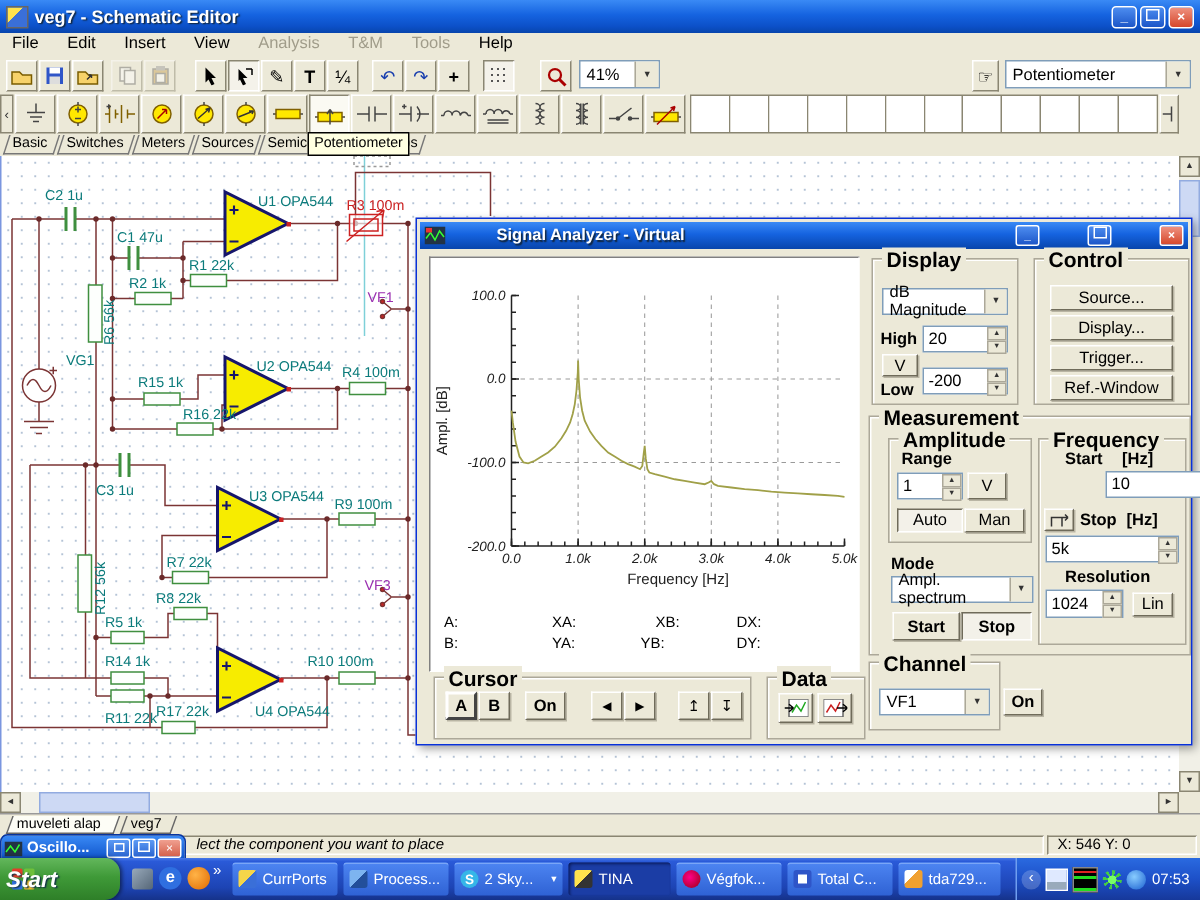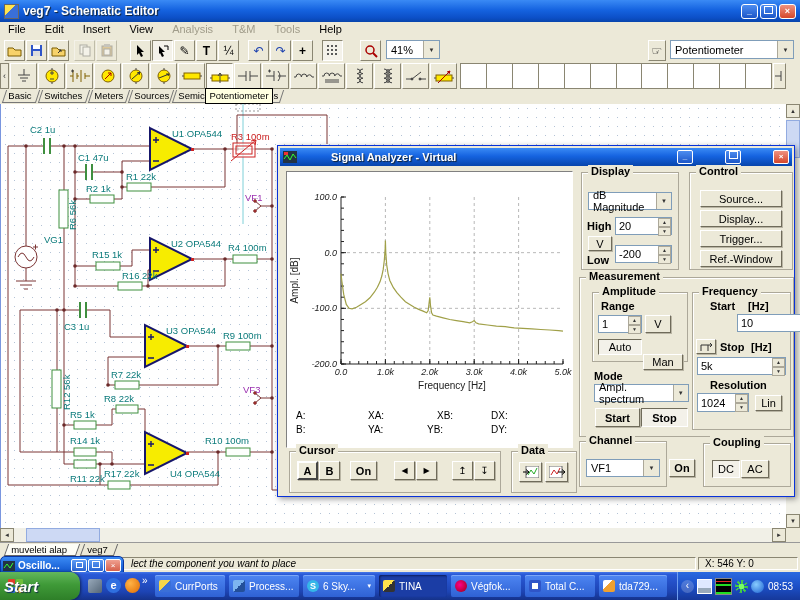--- a/index.html
+++ b/index.html
@@ -93,21 +93,21 @@
     border:1px solid #0831d9;box-shadow:2px 2px 6px #0006;box-sizing:border-box;}
   #dtitle{position:absolute;left:2px;top:2px;right:2px;height:18px;
     background:linear-gradient(180deg,#3a8af5 0%,#1563e0 45%,#0845ac 100%);
     display:flex;align-items:center;padding:0 3px;gap:30px;}
   #dtitle .ttl{color:#fff;font-weight:bold;font-size:11px;margin-left:4px;flex:1;text-shadow:1px 1px 1px #123;}
   .dwbtn{width:16px;height:14px;margin-left:2px;border:1px solid #fff;border-radius:2px;color:#fff;
     font-size:8px;line-height:11px;text-align:center;font-weight:bold;
     background:linear-gradient(180deg,#4d8df0,#1c56c8);box-sizing:border-box;}
   .dwbtn.close{background:linear-gradient(180deg,#ef9280,#d5472b);}
   .gb{position:absolute;border:1px solid #aca899;box-shadow:inset 1px 1px 0 #fff;}
-  .gb .cap{position:absolute;top:-8px;left:6px;background:#ece9d8;padding:0 3px;font-weight:bold;font-size:11px;white-space:nowrap;}
+  .gb .cap{position:absolute;top:-8px;left:6px;background:#ece9d8;padding:0 3px;font-weight:bold;font-size:14px;white-space:nowrap;}
   .btn{position:absolute;background:#ece9d8;border:1px solid;border-color:#fff #6f6b5a #6f6b5a #fff;
     box-shadow:1px 1px 0 #b9b5a4;display:flex;align-items:center;justify-content:center;font-size:11px;box-sizing:border-box;}
   .btn.sunk{border-color:#6f6b5a #fff #fff #6f6b5a;box-shadow:none;background:#f3f1e9;}
   .btn.b{font-weight:bold;}
   .lbl{position:absolute;font-size:11px;white-space:nowrap;}
   .lbl.b{font-weight:bold;}
   .spin{position:absolute;background:#fff;border:1px solid #7f9db9;display:flex;align-items:center;
     padding-left:3px;font-size:11px;box-sizing:border-box;}
   .spin .ud{margin-left:auto;width:13px;align-self:stretch;display:flex;flex-direction:column;}
   .spin .ud i{flex:1;font-style:normal;font-size:5px;line-height:7px;text-align:center;background:#ece9d8;
@@ -724,21 +724,21 @@
         <span class="lbl b" style="left:8px;top:7px;">Range</span>
         <div class="spin" style="left:5px;top:22px;width:44px;height:18px;">
           <span>1</span>
           <span class="ud">
               <i>▲</i>
               <i>▼</i>
             </span>
         </div>
         <span class="btn" style="left:52px;top:22px;width:26px;height:18px;">V</span>
         <span class="btn sunk" style="left:5px;top:46px;width:44px;height:16px;">Auto</span>
-        <span class="btn" style="left:50px;top:61px;width:40px;height:16px;">Man</span>
+        <span class="btn" style="left:50px;top:46px;width:40px;height:16px;">Man</span>
       </div>
       <span class="lbl b" style="left:14px;top:92px;">Mode</span>
       <div class="combo" style="left:14px;top:106px;width:95px;height:18px;">
         <span>Ampl. spectrum</span>
           <span class="da">▼</span>
       </div>
       <span class="btn b" style="left:15px;top:130px;width:45px;height:19px;">Start</span>
       <span class="btn b sunk" style="left:61px;top:130px;width:47px;height:19px;">Stop</span>
 
       <div class="gb" style="left:112px;top:14px;width:97px;height:136px;">
@@ -779,25 +779,20 @@
     </div>
 
     <div class="gb" style="left:301px;top:295px;width:86px;height:44px;">
       <span class="cap">Channel</span>
       <div class="combo" style="left:6px;top:17px;width:74px;height:18px;">
         <span>VF1</span>
           <span class="da">▼</span>
       </div>
     </div>
     <span class="btn b" style="left:391px;top:313px;width:26px;height:18px;">On</span>
-    <div class="gb" style="left:425px;top:297px;width:86px;height:42px;">
-      <span class="cap">Coupling</span>
-      <span class="btn sunk" style="left:8px;top:16px;width:28px;height:18px;">DC</span>
-      <span class="btn" style="left:37px;top:16px;width:28px;height:18px;">AC</span>
-    </div>
   </div>
 
   <div class="abs" id="oscillo">
     <svg width="12" height="10">
         <rect width="12" height="10" fill="#234"></rect>
         <path d="M1,7 L4,3 L7,7 L10,2" stroke="#3f3" fill="none"></path>
       </svg>
     <span class="ttl">Oscillo...</span>
     <span class="obtn"><span class="sq" style="width:5px;height:4px;"></span></span>
     <span class="obtn"><span class="sq" style="width:6px;height:5px;"></span></span>
@@ -821,21 +816,21 @@
     <span class="tkbtn" style="left:155px;width:70px;">
       <span class="tkicon" style="background:linear-gradient(135deg,#f5d64a 50%,#3a6fd8 50%);"></span>
       <span>CurrPorts</span>
       </span>
     <span class="tkbtn" style="left:229px;width:70px;">
       <span class="tkicon" style="background:linear-gradient(135deg,#7db4f0 50%,#234f9a 50%);"></span>
       <span>Process...</span>
       </span>
     <span class="tkbtn" style="left:303px;width:72px;">
       <span class="tkicon" style="background:#35b6e8;border-radius:50%;color:#fff;font-size:9px;text-align:center;line-height:12px;font-weight:bold;">S</span>
-      <span>6 Sky...</span>
+      <span>2 Sky...</span>
       <span style="margin-left:auto;font-size:7px;">▾</span>
       </span>
     <span class="tkbtn active" style="left:379px;width:68px;">
       <span class="tkicon" style="background:linear-gradient(135deg,#ffe34d 50%,#333 50%);"></span>
       <span>TINA</span>
       </span>
     <span class="tkbtn" style="left:451px;width:70px;">
       <span class="tkicon" style="background:radial-gradient(circle at 40% 40%,#f08,#901);border-radius:50%;"></span>
       <span>Végfok...</span>
       </span>
@@ -848,17 +843,17 @@
     <span class="tkbtn" style="left:599px;width:68px;">
       <span class="tkicon" style="background:linear-gradient(135deg,#fff 40%,#f0a030 40%);"></span>
       <span>tda729...</span>
       </span>
     <div id="tray">
       <span class="trayic" style="background:#fff3;border-radius:50%;color:#fff;text-align:center;line-height:12px;font-size:10px;">‹</span>
       <span class="trayic" style="background:linear-gradient(#dfe9ff 60%,#9ab 60%);border:1px solid #fff;"></span>
       <span class="trayic" style="width:15px;height:15px;background:#000;border:1px solid #888;background-image:linear-gradient(0deg,#2d2 2px,transparent 2px),linear-gradient(0deg,#d22 1px,transparent 1px);background-size:3px 8px,5px 12px;background-position:0 100%,1px 100%;"></span>
       <span class="trayic" style="background:radial-gradient(circle,#7f6 30%,transparent 32%),repeating-conic-gradient(#4c4 0 20deg,transparent 20deg 45deg);border-radius:50%;"></span>
       <span class="trayic" style="background:radial-gradient(circle at 40% 35%,#8cf,#1a5fd0);border-radius:50%;"></span>
-      <span style="margin-left:4px;font-size:10px;">08:53</span>
+      <span style="margin-left:4px;font-size:10px;">07:53</span>
     </div>
   </div>
 
 </div>
 
 </body></html>

